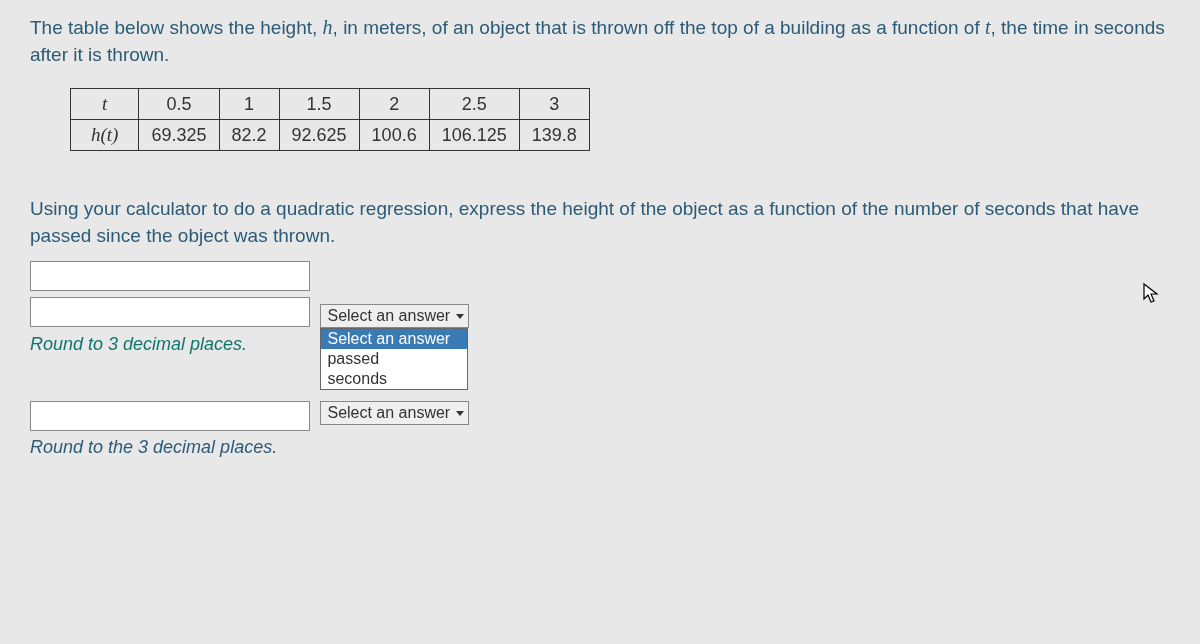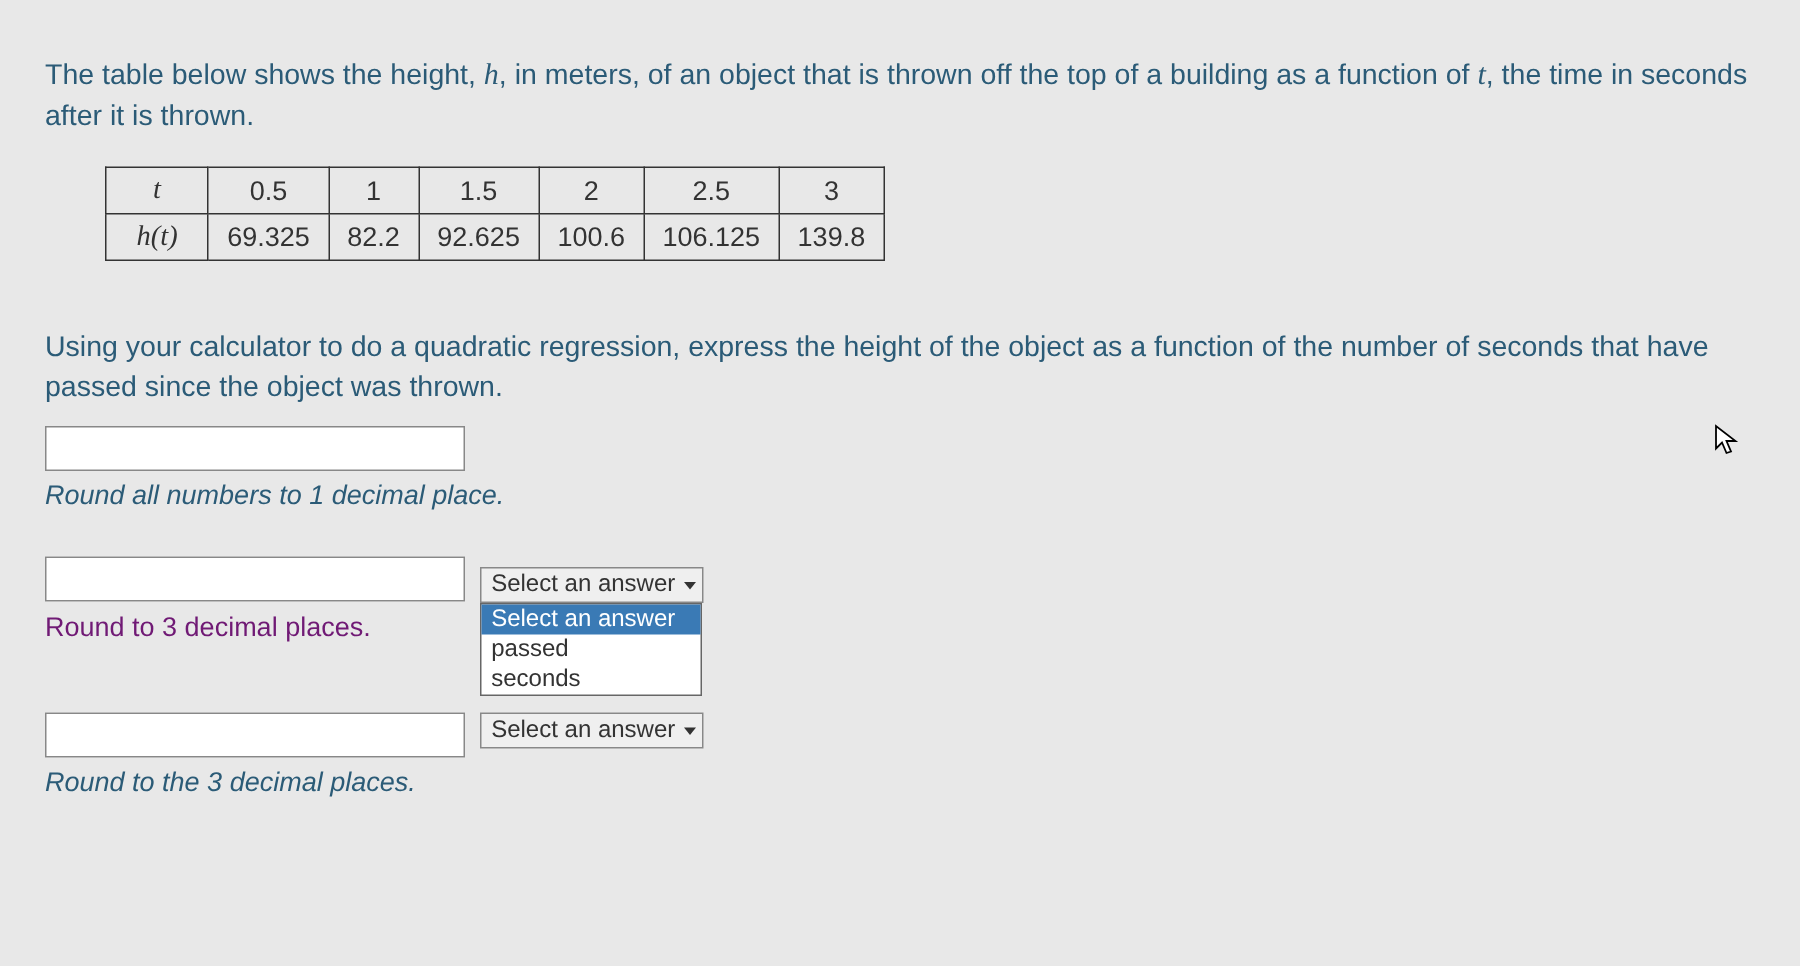--- a/index.html
+++ b/index.html
@@ -11,21 +11,21 @@
       font-family: -apple-system, BlinkMacSystemFont, "Segoe UI", Arial, sans-serif;
       background: #b5b5b5;
       width: 1200px;
       height: 644px;
       overflow: hidden;
       position: relative;
     }
     .page {
       background: #e8e8e8;
       min-height: 644px;
-      padding: 36px 30px 20px 30px;
+      padding: 13px 30px 20px 30px;
       position: relative;
     }
     .intro-text {
       color: #2b5b77;
       font-size: 19px;
       line-height: 1.4;
       margin-bottom: 20px;
     }
     .italic-var {
       font-family: "Times New Roman", serif;
@@ -115,21 +115,22 @@
     .dropdown-open .option.selected {
       background: #3a7ab5;
       color: #fff;
     }
     .inline-row {
       display: flex;
       align-items: flex-start;
       margin-bottom: 6px;
     }
     .inline-hint {
-      color: #701a75;
+      color: #0f766e;
+      font-style: italic;
       font-size: 18px;
       text-align: right;
     }
     .dropdown-container {
       position: relative;
       display: inline-block;
       margin-left: 6px;
     }
     .cursor-icon {
       position: absolute;
@@ -167,21 +168,20 @@
       <td>92.625</td>
       <td>100.6</td>
       <td>106.125</td>
       <td>139.8</td>
     </tr>
   </tbody>
     </table>
 
   <div class="question-text">Using your calculator to do a quadratic regression, express the height of the object as a function of the number of seconds that have passed since the object was thrown.</div>
   <input type="text" class="answer-input" style="">
-  <div class="hint-text">Round all numbers to 1 decimal place.</div>
 
   <div class="row-with-select">
     <input type="text" class="answer-input" style="margin-bottom: 0px;">
     <div class="dropdown-container">
       <div class="select-box">Select an answer</div>
       <div class="dropdown-open" style="left:0; top:24px;">
         <div class="option selected">Select an answer</div>
         <div class="option">passed</div>
         <div class="option">seconds</div>
       </div>

